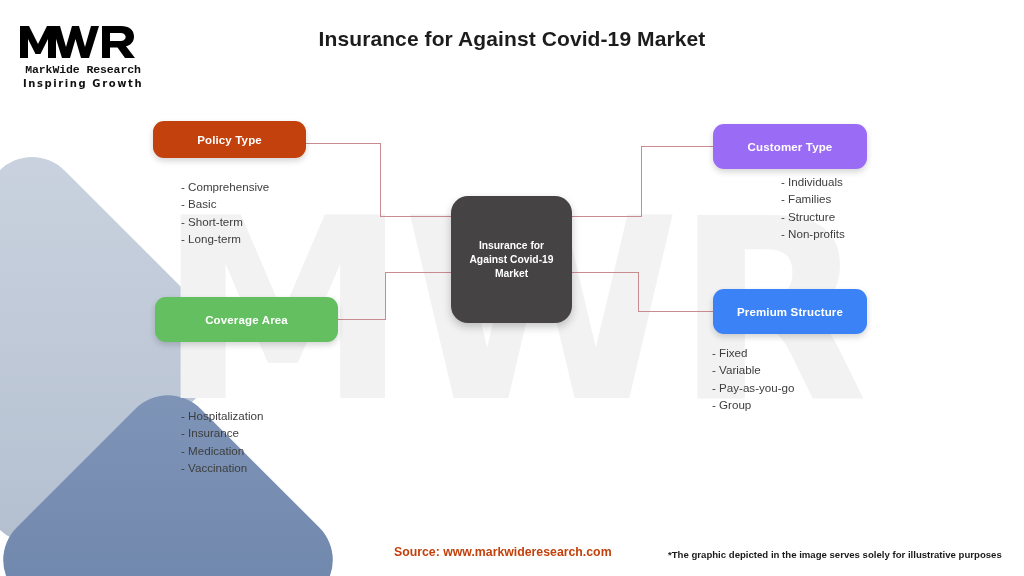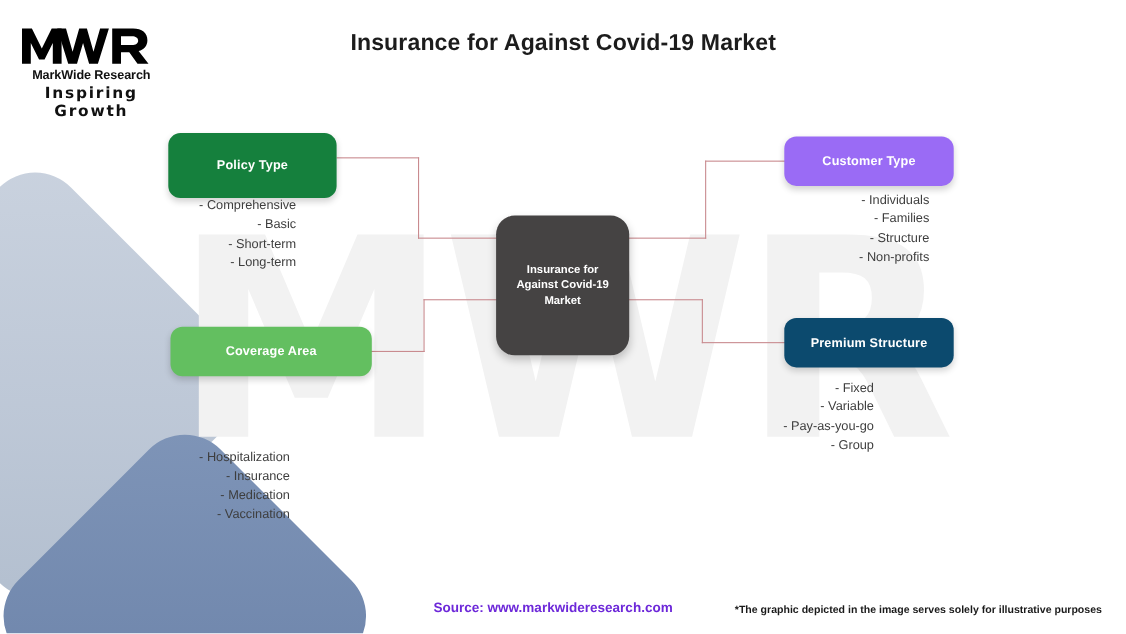--- a/index.html
+++ b/index.html
@@ -64,31 +64,31 @@
   
   #logo {
     position: absolute;
     left: 18px;
     top: 20px;
     width: 130px;
     text-align: center;
   }
   #logo-mark { display: block; }
   .logo-name {
-    font-family: Liberation Sans, sans-serif;
+    font-family: Liberation Mono, monospace;
     font-weight: 700;
     font-size: 11.5px;
     color: #111111;
     letter-spacing: -0.1px;
     margin-top: 1px;
   }
   .logo-tag {
     font-family: "DejaVu Sans", sans-serif;
     font-weight: 700;
-    font-size: 14px;
+    font-size: 10px;
     color: #111111;
     letter-spacing: 1.6px;
     margin-top: 2px;
   }
 
   
   #title {
     position: absolute;
     left: 0;
     top: 27px;
@@ -121,21 +121,20 @@
     font-weight: 700;
     letter-spacing: .15px;
     box-shadow: 0 3px 6px rgba(0,0,0,.17);
   }
   .cat-list {
     position: absolute;
     font-size: 11.6px;
     color: #3d3d3d;
     line-height: 17.4px;
     white-space: nowrap;
-    text-align: right;
   }
   .cat-list div { padding: 0; }
 
   
   #hub {
     position: absolute;
     left: 451px;
     top: 196px;
     width: 121px;
     height: 127px;
@@ -154,21 +153,21 @@
     box-sizing: border-box;
   }
 
   
   #source {
     position: absolute;
     left: 394px;
     top: 545px;
     font-size: 12.3px;
     font-weight: 700;
-    color: #6d28d9;
+    color: #c2410c;
   }
   #disclaimer {
     position: absolute;
     left: 668px;
     top: 549px;
     font-size: 9.6px;
     font-weight: 700;
     color: #1a1a1a;
     white-space: nowrap;
     text-align: center;
@@ -210,21 +209,21 @@
   <div class="conn h" style="left:641px; top:146px; width:73px;"></div>
 
   <div class="conn h" style="left:314px; top:319px; width:72px;"></div>
   <div class="conn v" style="left:385px; top:272px; height:48px;"></div>
   <div class="conn h" style="left:385px; top:272px; width:67px;"></div>
 
   <div class="conn h" style="left:571px; top:272px; width:68px;"></div>
   <div class="conn v" style="left:638px; top:272px; height:40px;"></div>
   <div class="conn h" style="left:638px; top:311px; width:76px;"></div>
 
-  <div class="cat-box" style="left:153px; top:121px; width:153px; height:59px; background:#15803d;">
+  <div class="cat-box" style="left:153px; top:121px; width:153px; height:37px; background:#c2410c;">
     <span>Policy Type</span>
   </div>
   <div class="cat-list" style="left:181px; top:178px;">
     <div>- Comprehensive</div>
     <div>- Basic</div>
     <div>- Short-term</div>
     <div>- Long-term</div>
   </div>
 
   <div class="cat-box" style="left:713px; top:124px; width:154px; height:45px; background:#9a6bf5;">
@@ -240,21 +239,21 @@
   <div class="cat-box" style="left:155px; top:297px; width:183px; height:45px; background:#63bf60;">
     <span>Coverage Area</span>
   </div>
   <div class="cat-list" style="left:181px; top:359px;margin-top:48px;">
     <div>- Hospitalization</div>
     <div>- Insurance</div>
     <div>- Medication</div>
     <div>- Vaccination</div>
   </div>
 
-  <div class="cat-box" style="left:713px; top:289px; width:154px; height:45px; background:#0c4a6e;">
+  <div class="cat-box" style="left:713px; top:289px; width:154px; height:45px; background:#3b82f6;">
     <span>Premium Structure</span>
   </div>
   <div class="cat-list" style="left:712px; top:344px;">
     <div>- Fixed</div>
     <div>- Variable</div>
     <div>- Pay-as-you-go</div>
     <div>- Group</div>
   </div>
 
   <div id="hub">

